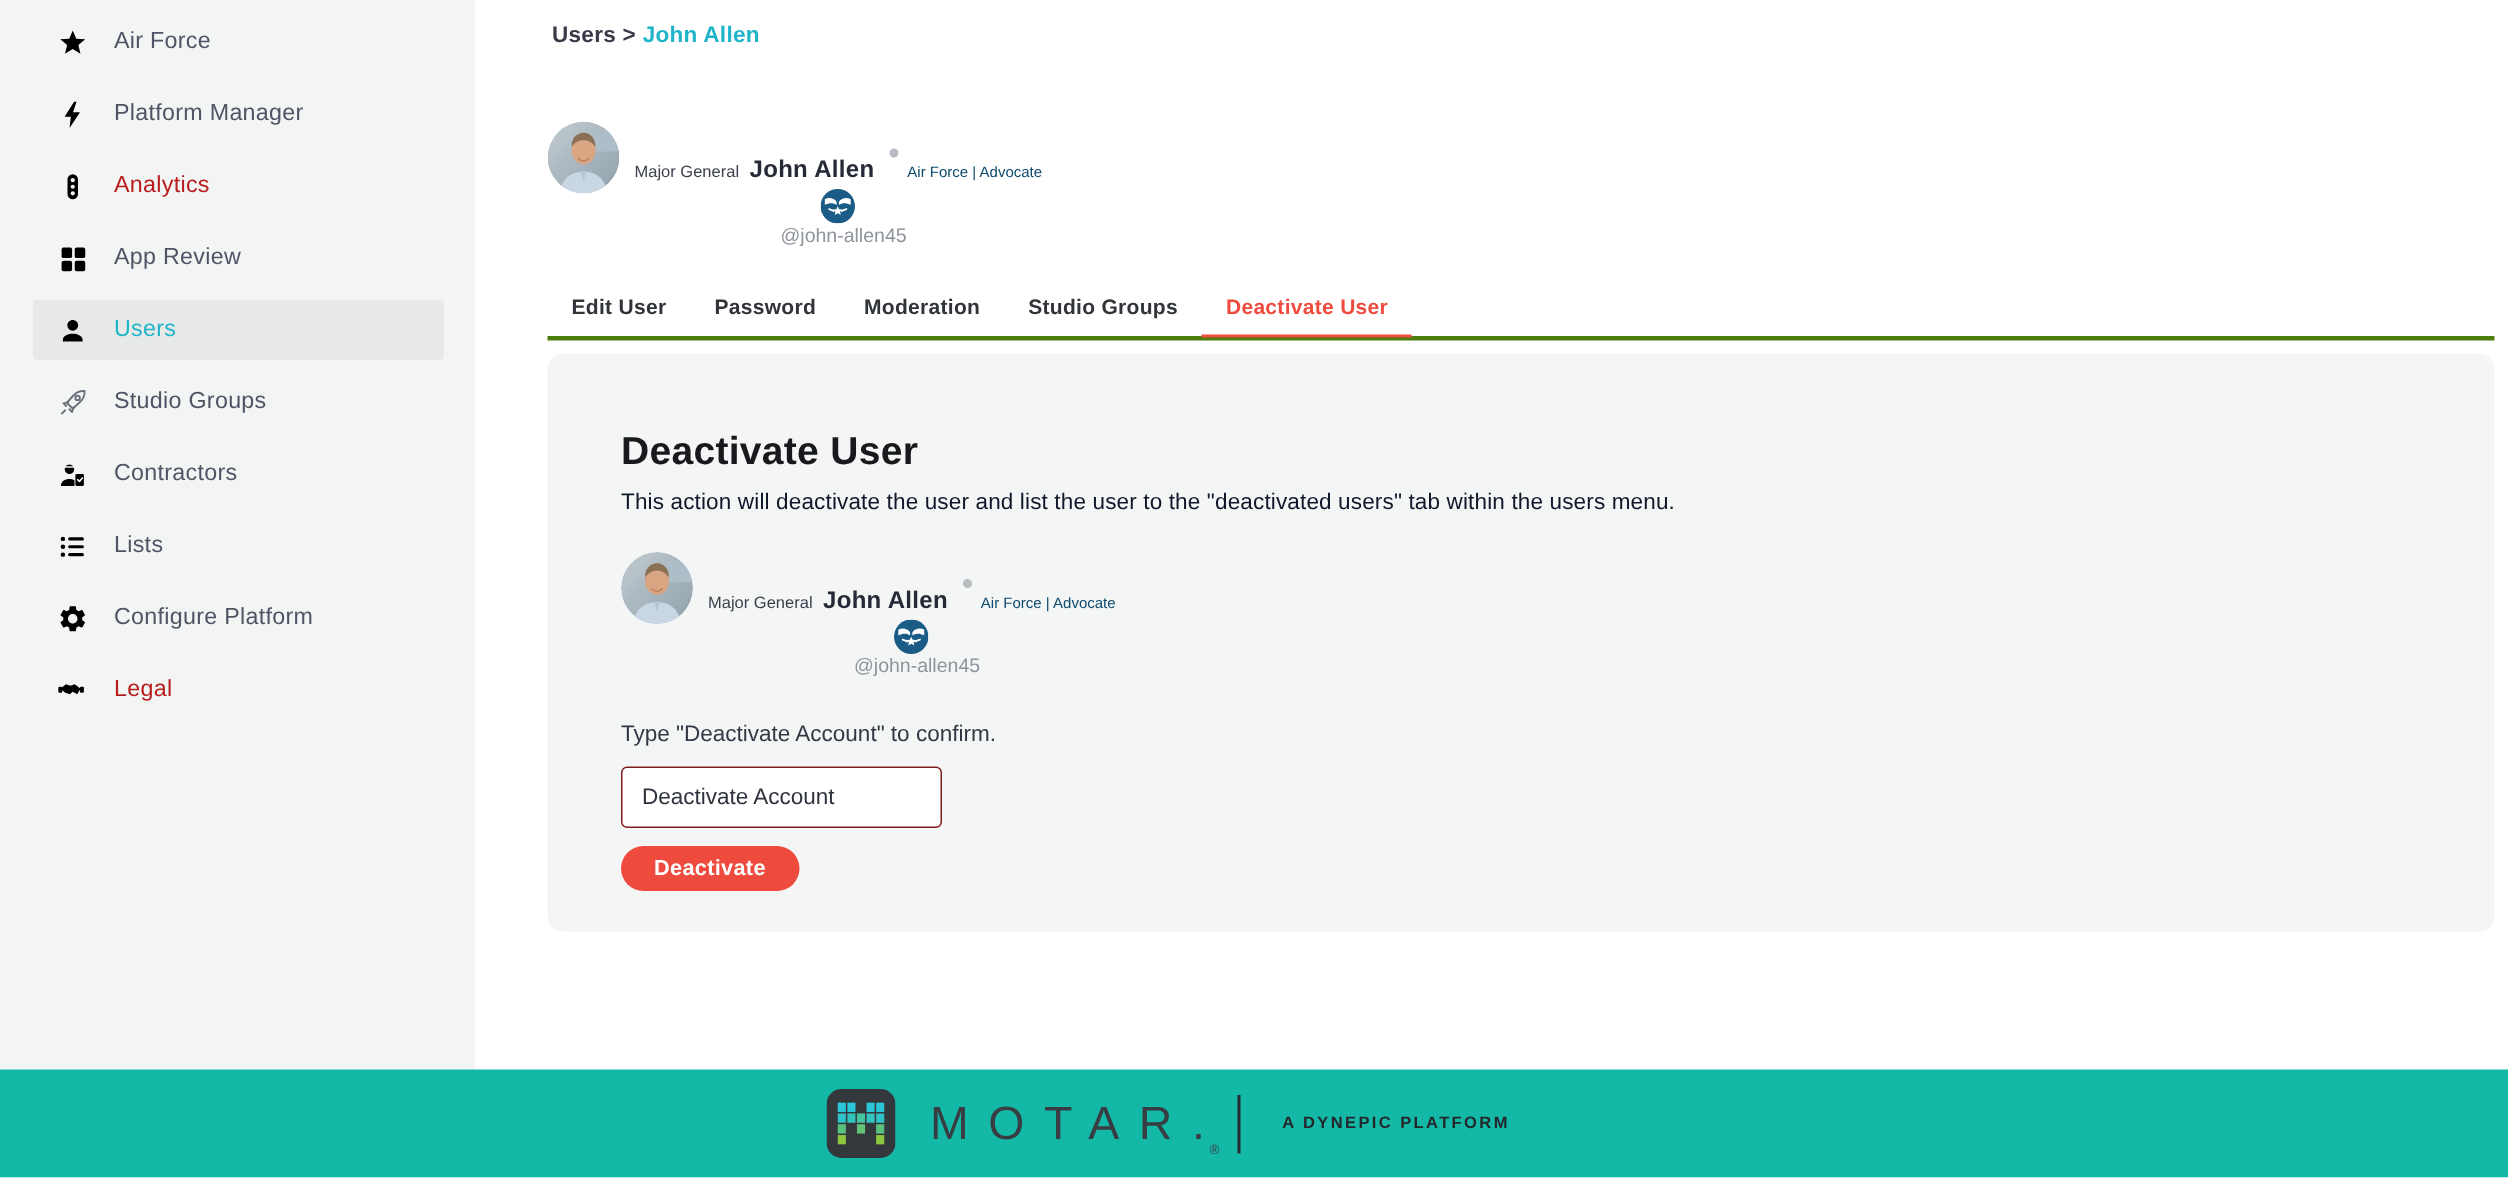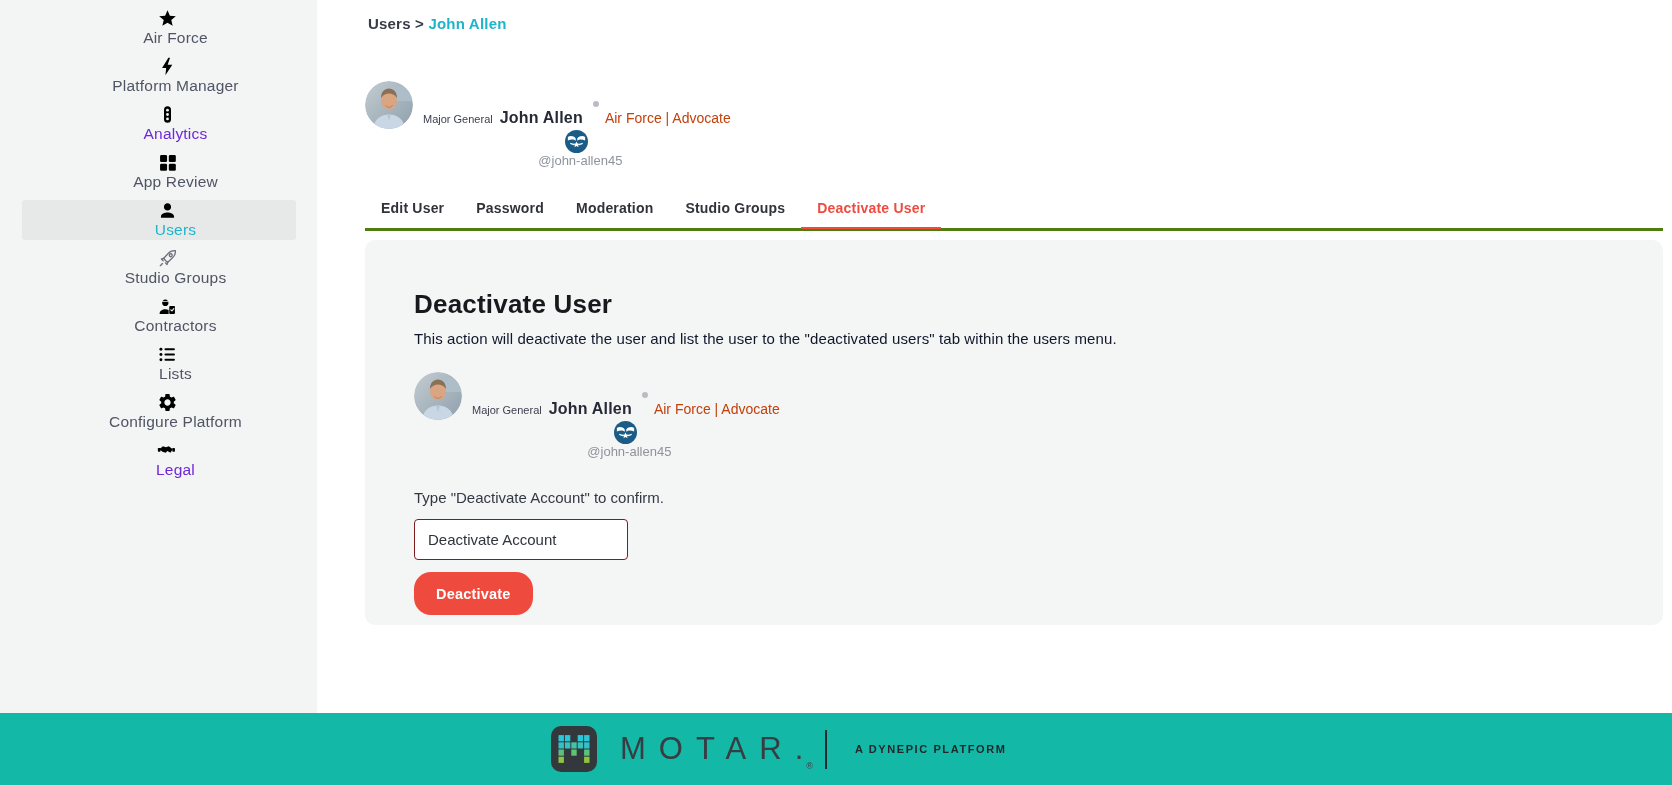--- a/index.html
+++ b/index.html
@@ -3,66 +3,66 @@
 <meta charset="utf-8">
 <style>
   * { margin:0; padding:0; box-sizing:border-box; }
   html,body { width:1672px; height:785px; background:#fff; font-family:"Liberation Sans", sans-serif; }
   .page { width:1672px; height:785px; display:flex; flex-direction:column; overflow:hidden; }
   .body-row { display:flex; height:713px; }
 
   
   .sidebar { width:317px; background:#f3f4f4; padding-top:8px; flex-shrink:0; }
   .nav-item { height:40px; margin:0 21px 8px 22px; display:flex; align-items:center;
-              padding-left:16px; border-radius:3px; cursor:pointer;flex-direction:column; }
+              padding-left:16px; border-radius:3px; cursor:pointer; }
   .nav-icon { width:21px; height:21px; display:flex; align-items:center; justify-content:center;
               color:#6d727c; flex-shrink:0; }
   .nav-icon svg { width:21px; height:21px; }
   .nav-label { margin-left:17px; font-size:15.5px; font-weight:500; letter-spacing:.2px; color:#4f5564; }
   .nav-item.active { background:#e7e9e9; }
   .nav-item.active .nav-label { color:#1fb5c9; }
-  .nav-item.disabled .nav-label { color:#6d28d9;text-align:center; }
+  .nav-item.disabled .nav-label { color:#b91c1c;text-align:center; }
   .nav-item.disabled .nav-icon { color:#c9ccd2; }
 
   
   .main { flex:1; background:#fff; padding:0 9px 0 48px; min-width:0; }
   .breadcrumb { margin-top:15px; padding-left:3px; font-size:15px; font-weight:700; letter-spacing:.2px; }
   .breadcrumb .bc-root { color:#383a48; }
   .breadcrumb .bc-current { color:#1fb5c9; cursor:pointer; }
 
   .user-row { display:flex; margin-top:49px; }
   .avatar { width:48px; height:48px; border-radius:50%; overflow:hidden; flex-shrink:0; }
   .avatar svg { display:block; }
   .user-text { margin-left:10px; padding-top:2px; }
   .user-line1 { display:flex; align-items:baseline; }
   .u-rank { font-size:11px; font-weight:500; color:#3d414e; }
   .u-name { font-size:16px; font-weight:700; color:#262a37; margin-left:7px; letter-spacing:.2px; }
   .u-dot  { width:6px; height:6px; border-radius:50%; background:#b9bdc3; margin:0 6px 2px 10px; align-self:center; }
-  .u-meta { font-size:14px; font-weight:500; color:#c2410c;margin-top:27px; }
+  .u-meta { font-size:10px; font-weight:500; color:#0c4a6e;margin-top:27px; }
   .user-line2 { display:flex; align-items:center; margin-top:3px;flex-direction:column; }
   .badge { width:23px; height:23px; flex-shrink:0; }
   .u-handle { font-size:13px; font-weight:500; color:#8e949c; margin-left:7px; }
 
   
   .tabs { display:flex; margin-top:20px; border-bottom:3px solid #4d7c0f; }
   .tab { padding:12px 16px 11px; font-size:14px; font-weight:600; color:#303338;
          letter-spacing:.2px; cursor:pointer; margin-bottom:-1px; }
   .tab.active { color:#ef4b3f; border-bottom:2px solid #ef4b3f; }
 
   
   .card { margin-top:9px; background:#f4f5f5; border-radius:10px; height:385px; padding:49px 49px 0 49px; }
   .card-title { font-size:26px; font-weight:600; color:#17191d; letter-spacing:.2px; }
   .card-desc { margin-top:10px; font-size:15px; color:#0f172a; letter-spacing:.1px; }
   .card .user-row { margin-top:25px; }
   .confirm-label { margin-top:30px; font-size:15px; font-weight:500; color:#333845; }
   .confirm-input { margin-top:13px; display:block; width:214px; height:41px; background:#fff;
                    border:1px solid #7f1d1d; border-radius:4px; padding:0 13px; font-size:15px;
                    font-weight:500; color:#2f333e; font-family:"Liberation Sans", sans-serif; outline:none; }
   .deactivate-btn { margin-top:12px; display:inline-block; background:#ee4b3e; color:#fff; border:none;
-                    border-radius:17px; height:43px; padding:0 22px; font-size:14.5px; font-weight:700;
+                    border-radius:17px; height:30px; padding:0 22px; font-size:14.5px; font-weight:700;
                     letter-spacing:.2px; font-family:"Liberation Sans", sans-serif; cursor:pointer;text-align:right; }
 
   
   .footer { height:72px; background:#14b8a6; display:flex; align-items:center; padding-left:551px; }
   .motar-logo { width:46px; height:46px; flex-shrink:0; }
   .wordmark { margin-left:23px; font-size:31px; letter-spacing:13px; color:#383d44; font-weight:400; }
   .reg-mark { font-size:9px; color:#383d44; margin-left:-10px; align-self:flex-end; margin-bottom:14px; }
   .foot-divider { width:2px; height:39px; background:#26292d; margin-left:12px; }
   .tagline { margin-left:28px; font-size:11px; font-weight:800; letter-spacing:1.6px; color:#23272b; }
   .copy-group { display:flex; align-items:center; margin-left:33px; font-size:15.5px; font-weight:500; color:#2c3035; }

